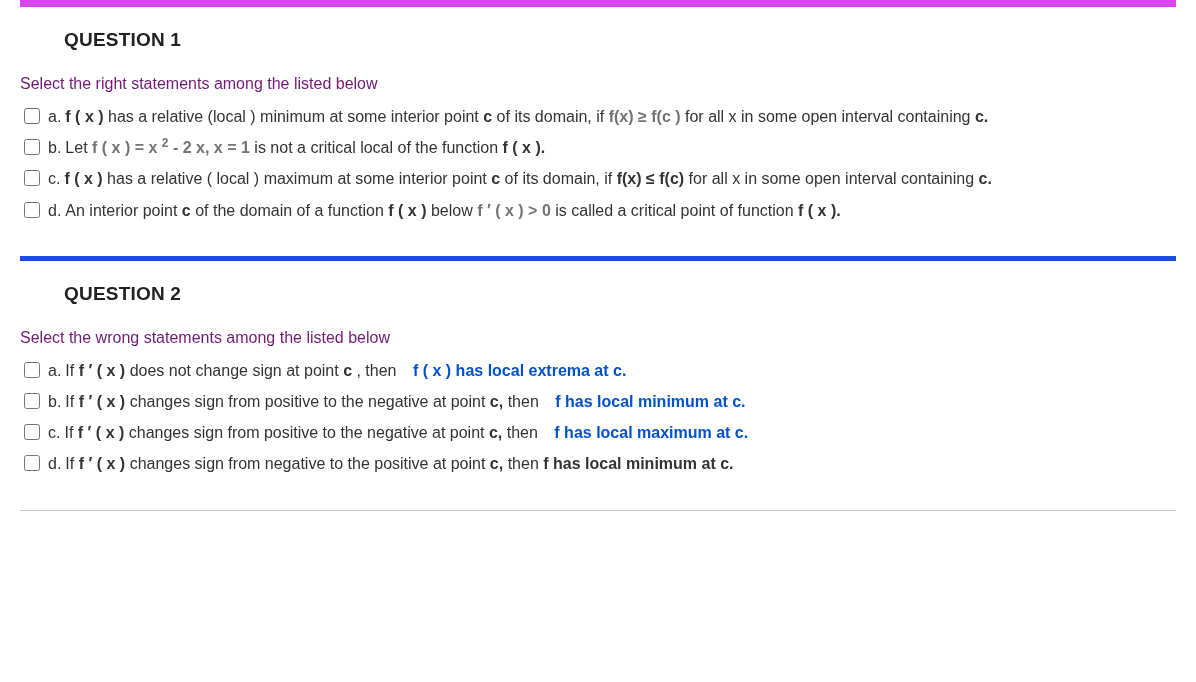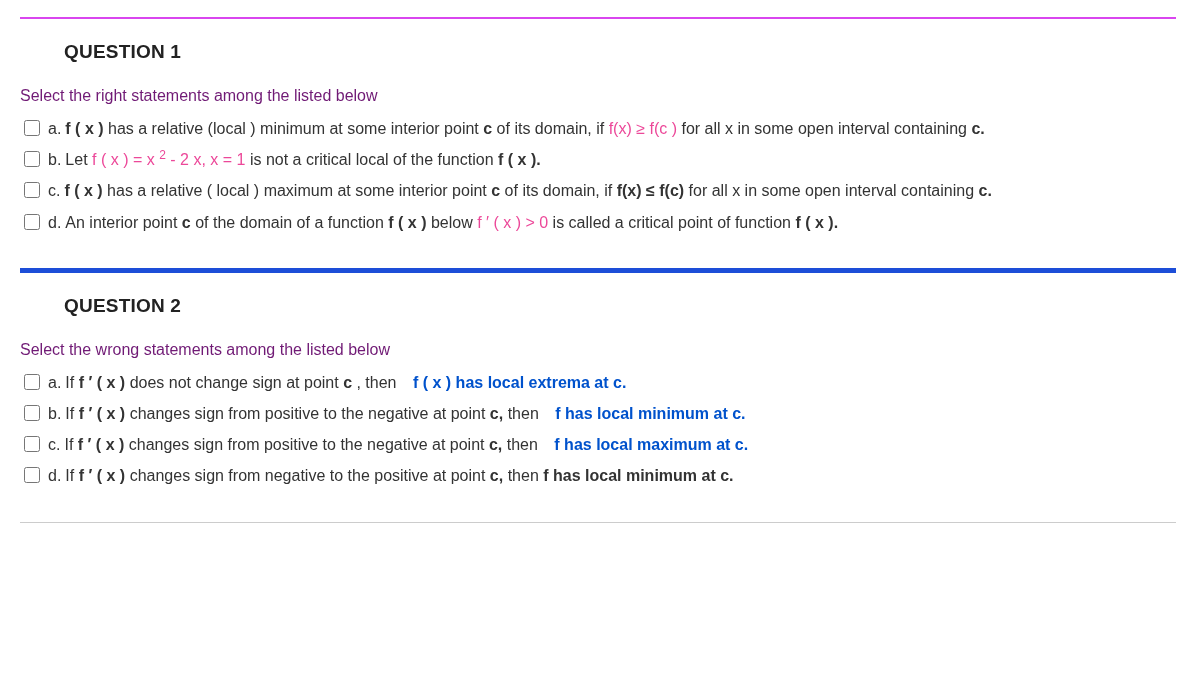--- a/index.html
+++ b/index.html
@@ -5,21 +5,21 @@
   * { box-sizing: border-box; }
   body {
     margin: 0;
     padding: 0;
     font-family: Arial, Helvetica, sans-serif;
     background: #fff;
     color: #222;
     width: 1196px;
   }
   .page { padding: 0 20px 40px 20px; }
-  .qblock { border-top: 2px solid #d946ef; padding-top: 4px; margin-top: 17px; }
+  .qblock { border-top: 7px solid #d946ef; padding-top: 4px; }
   .qsep { border-top: 5px solid #1d4ed8; margin-top: 30px; padding-top: 4px; }
   .qtitle {
     font-weight: 700;
     font-size: 19px;
     padding: 18px 0 18px 44px;
     font-family: "Helvetica Neue", Arial, sans-serif;
     letter-spacing: 0.2px;
   }
   .prompt {
     font-size: 16px;
@@ -40,21 +40,21 @@
     flex: 0 0 auto;
     accent-color: #555;
   }
   .opt .lbl {
     flex: 0 0 auto;
     padding-right: 4px;
     color: #333;
   }
   .opt .txt { flex: 1 1 auto; color: #333; }
   .bold { font-weight: 700; }
-  .blue { color: #ec4899; font-weight: 400; }
+  .blue { color: #737373; font-weight: 700; }
   .bluelight { color: #0052cc; font-weight: 700; margin-left: 12px; }
   sup { font-size: 0.75em; vertical-align: super; line-height: 0; }
   .hr-end { border-top: 1px solid #ccc; margin-top: 30px; }
 </style>
 </head>
 <body>
 
 <div class="page">
 
   <div class="qblock">

